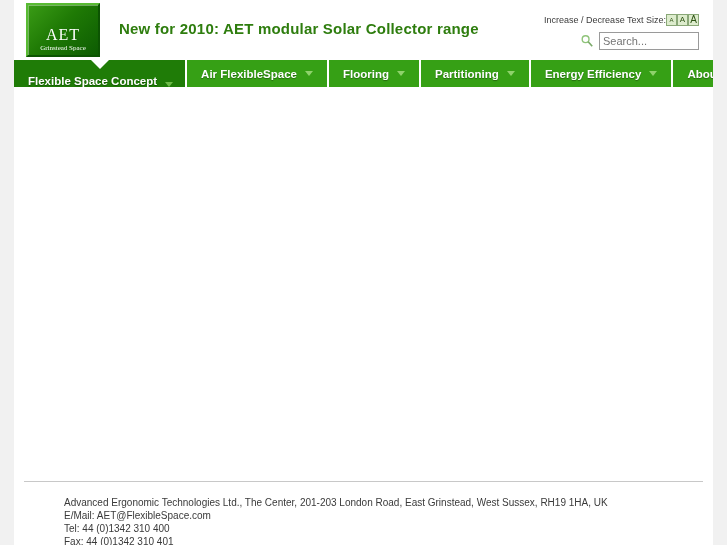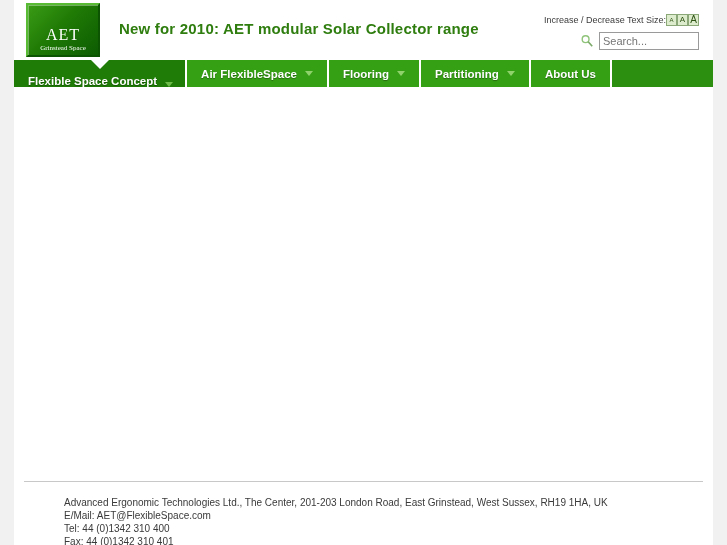--- a/index.html
+++ b/index.html
@@ -240,20 +240,24 @@
     </div>
     <div class="nav-item">
       <span>Flooring</span>
       <span class="nav-caret"></span>
     </div>
     <div class="nav-item">
       <span>Partitioning</span>
       <span class="nav-caret"></span>
     </div>
     <div class="nav-item">
+      <span>Energy Efficiency</span>
+      <span class="nav-caret"></span>
+    </div>
+    <div class="nav-item">
       <span>About Us</span>
 
     </div>
     <div id="nav-filler"></div>
   </div>
 
   <div id="main"></div>
 
   <div id="main-divider"></div>
 

